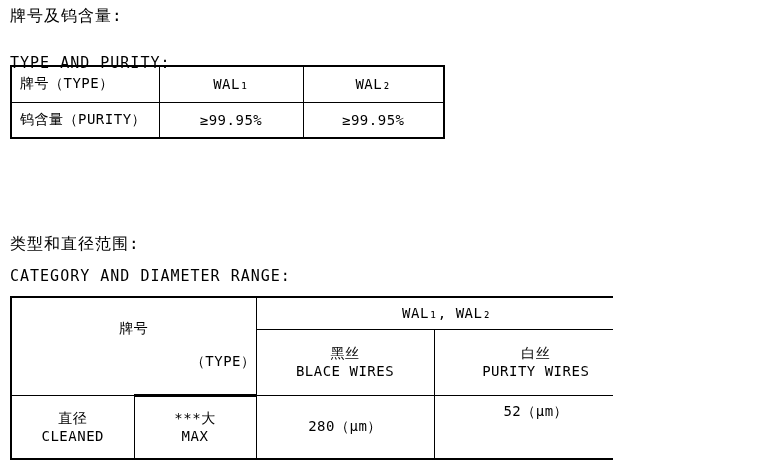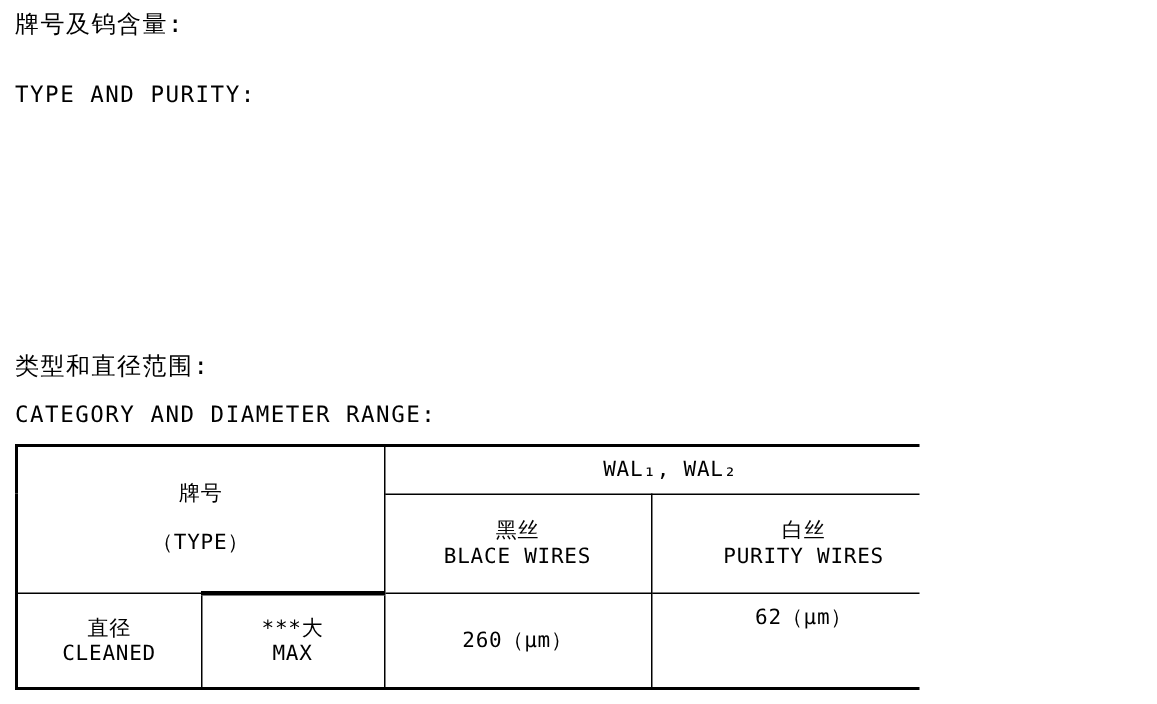--- a/index.html
+++ b/index.html
@@ -54,35 +54,54 @@
   .t1 tr { height: 36px; }
   .t1 td.cell-left {
     text-align: left;
     padding-left: 8px;
   }
   .t2 { top: 296px; width: 627px; }
   .t2 tr.r1 { height: 32px; }
   .t2 tr.r2 { height: 66px; }
   .t2 tr.r3 { height: 64px; padding-left: 26px; }
   .stack div + div { }
-  .cell-type div + div { margin-top: 15px; }
+  .cell-type div + div { margin-top: 15px; text-align: right; }
   td.thick-top { border-top: 3px solid #000000; }
   td.top-align {
     vertical-align: top;
     padding-top: 7px;
   }
 </style>
 </head>
 <body>
 
 <div class="page">
 
   <div class="heading h-zh h1-zh">牌号及钨含量:</div>
   <div class="heading h-en h1-en">TYPE AND PURITY:</div>
 
+  <table class="t1">
+    <colgroup>
+      <col style="width:148px">
+      <col style="width:144px">
+      <col style="width:141px">
+    </colgroup>
+    <tbody>
+      <tr>
+        <td class="cell-left">牌号（TYPE）</td>
+        <td>WAL₁</td>
+        <td>WAL₂</td>
+      </tr>
+      <tr>
+        <td class="cell-left">钨含量（PURITY）</td>
+        <td>≥99.95%</td>
+        <td>≥99.95%</td>
+      </tr>
+    </tbody>
+  </table>
 
   <div class="heading h-en h2-en">CATEGORY AND DIAMETER RANGE:</div>
   <div class="heading h-zh h2-zh">类型和直径范围:</div>
 
   <table class="t2">
     <colgroup>
       <col style="width:123px">
       <col style="width:122px">
       <col style="width:178px">
       <col style="width:204px">
@@ -107,19 +126,19 @@
       </tr>
       <tr class="r3">
         <td class="stack">
           <div>直径</div>
           <div>CLEANED</div>
         </td>
         <td class="stack thick-top">
           <div>***大</div>
           <div>MAX</div>
         </td>
-        <td>260（μm）</td>
-        <td class="top-align">62（μm）</td>
+        <td>280（μm）</td>
+        <td class="top-align">52（μm）</td>
       </tr>
     </tbody>
   </table>
 
 </div>
 
 </body></html>

